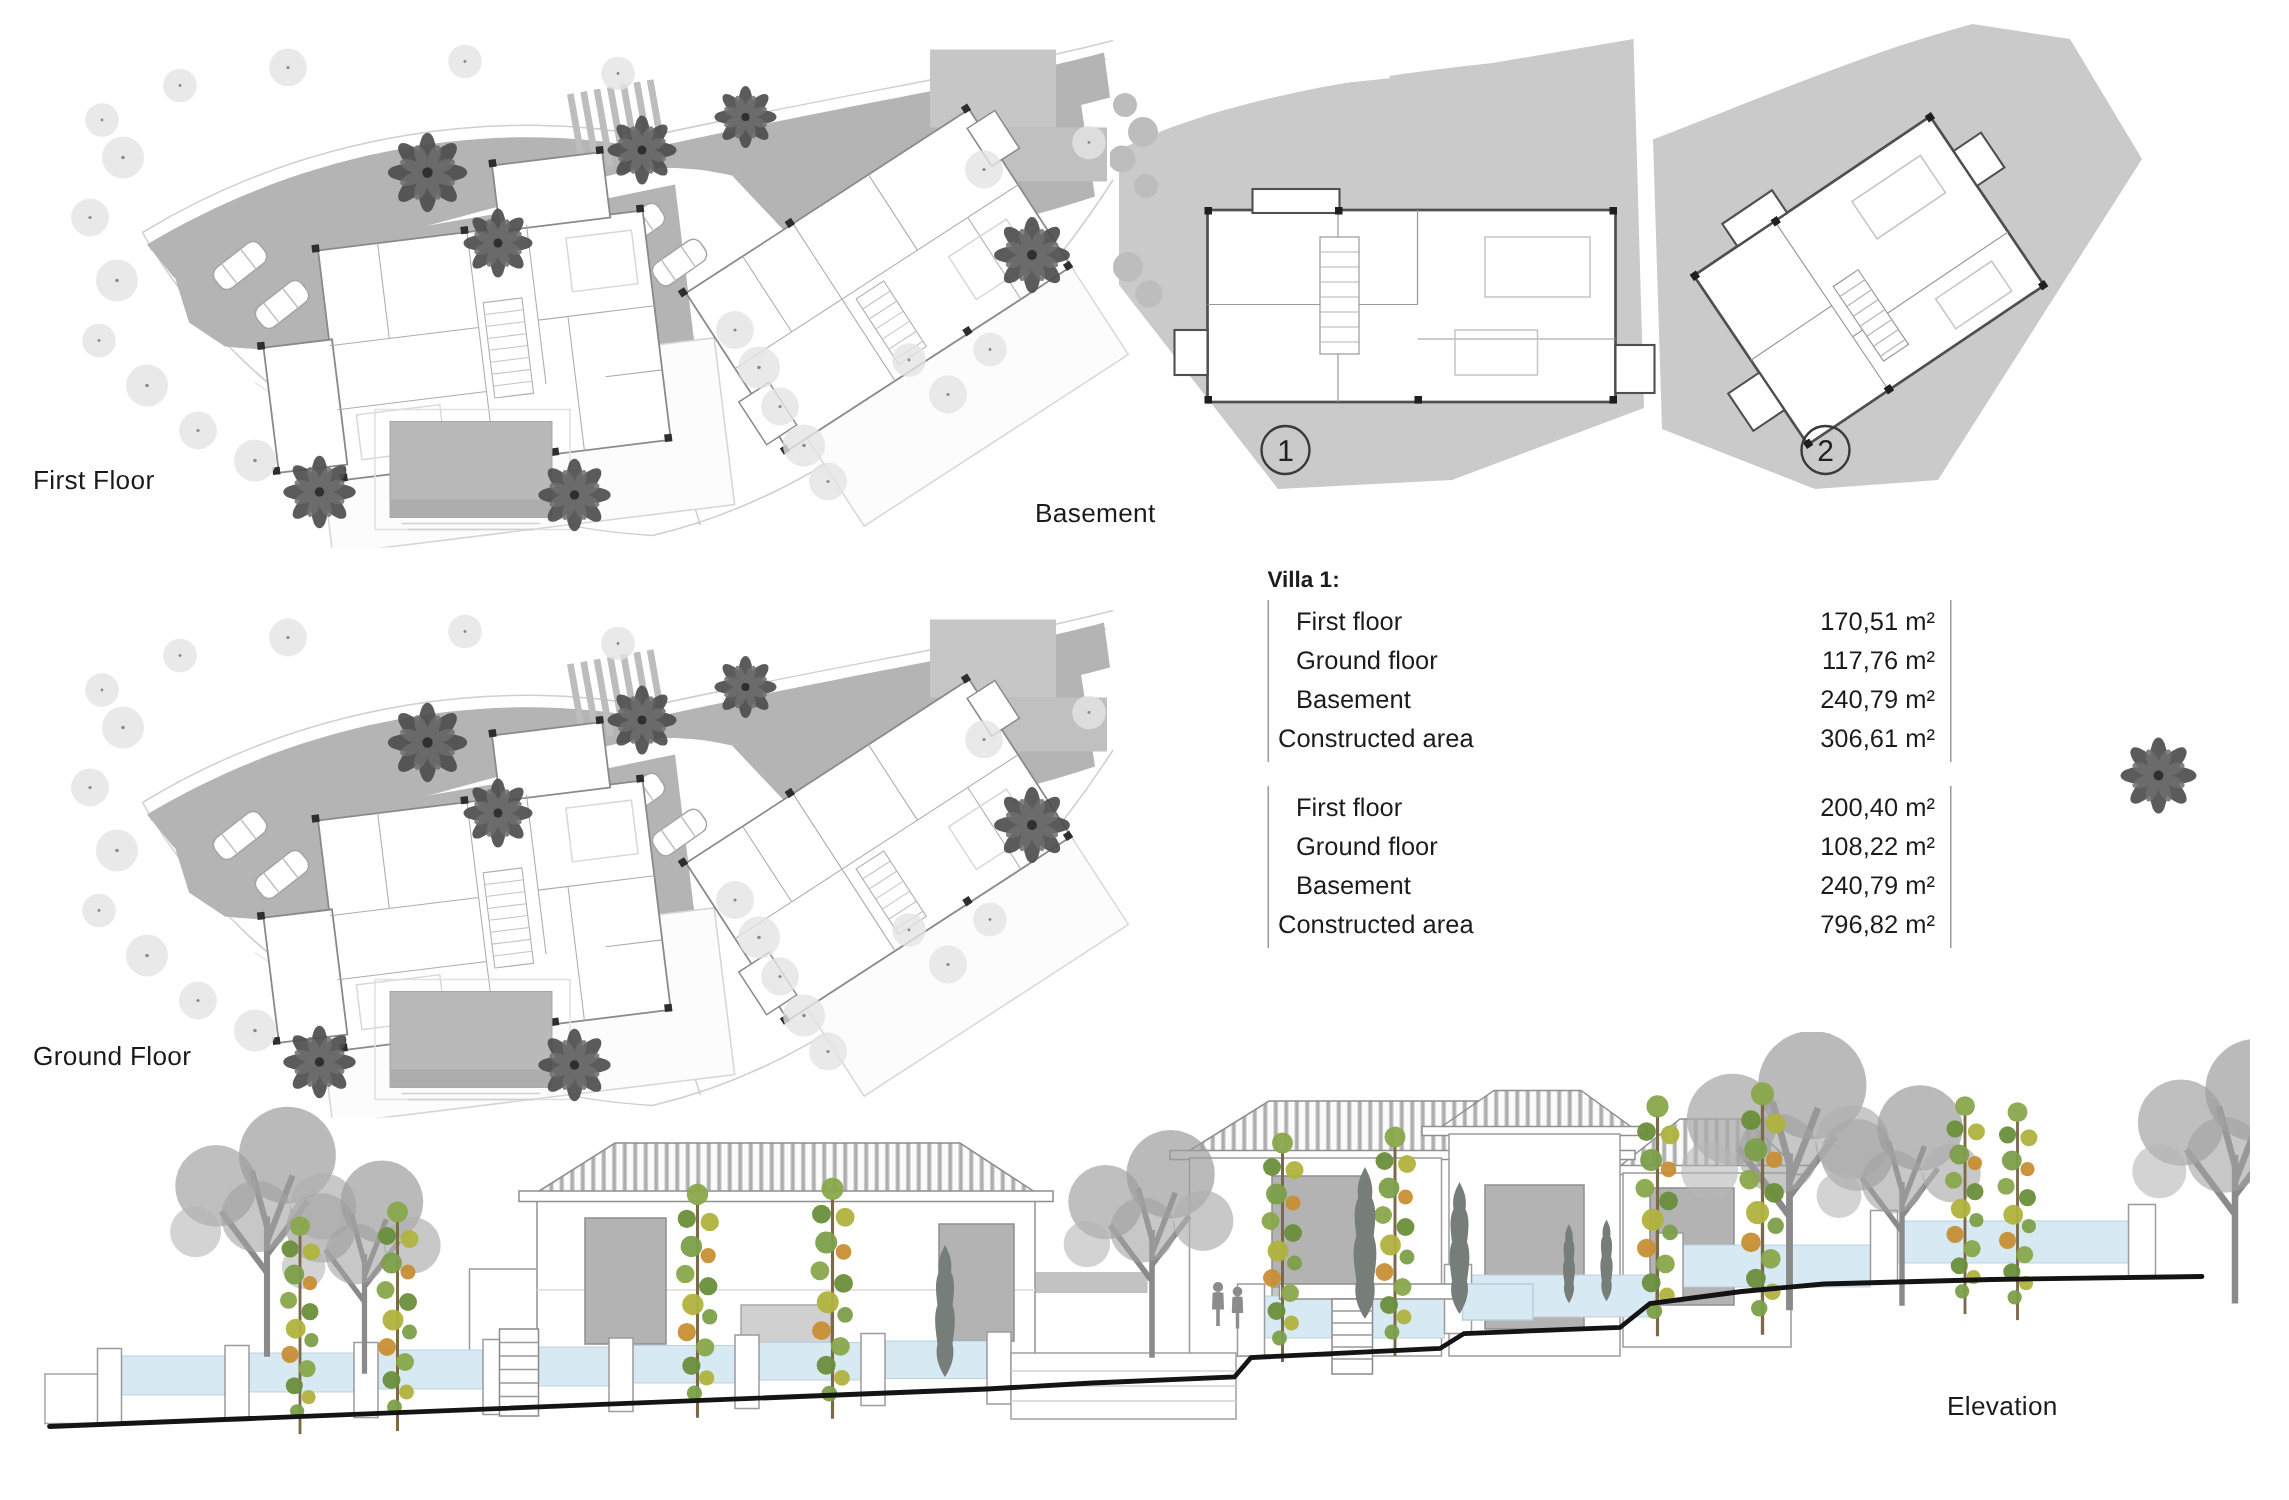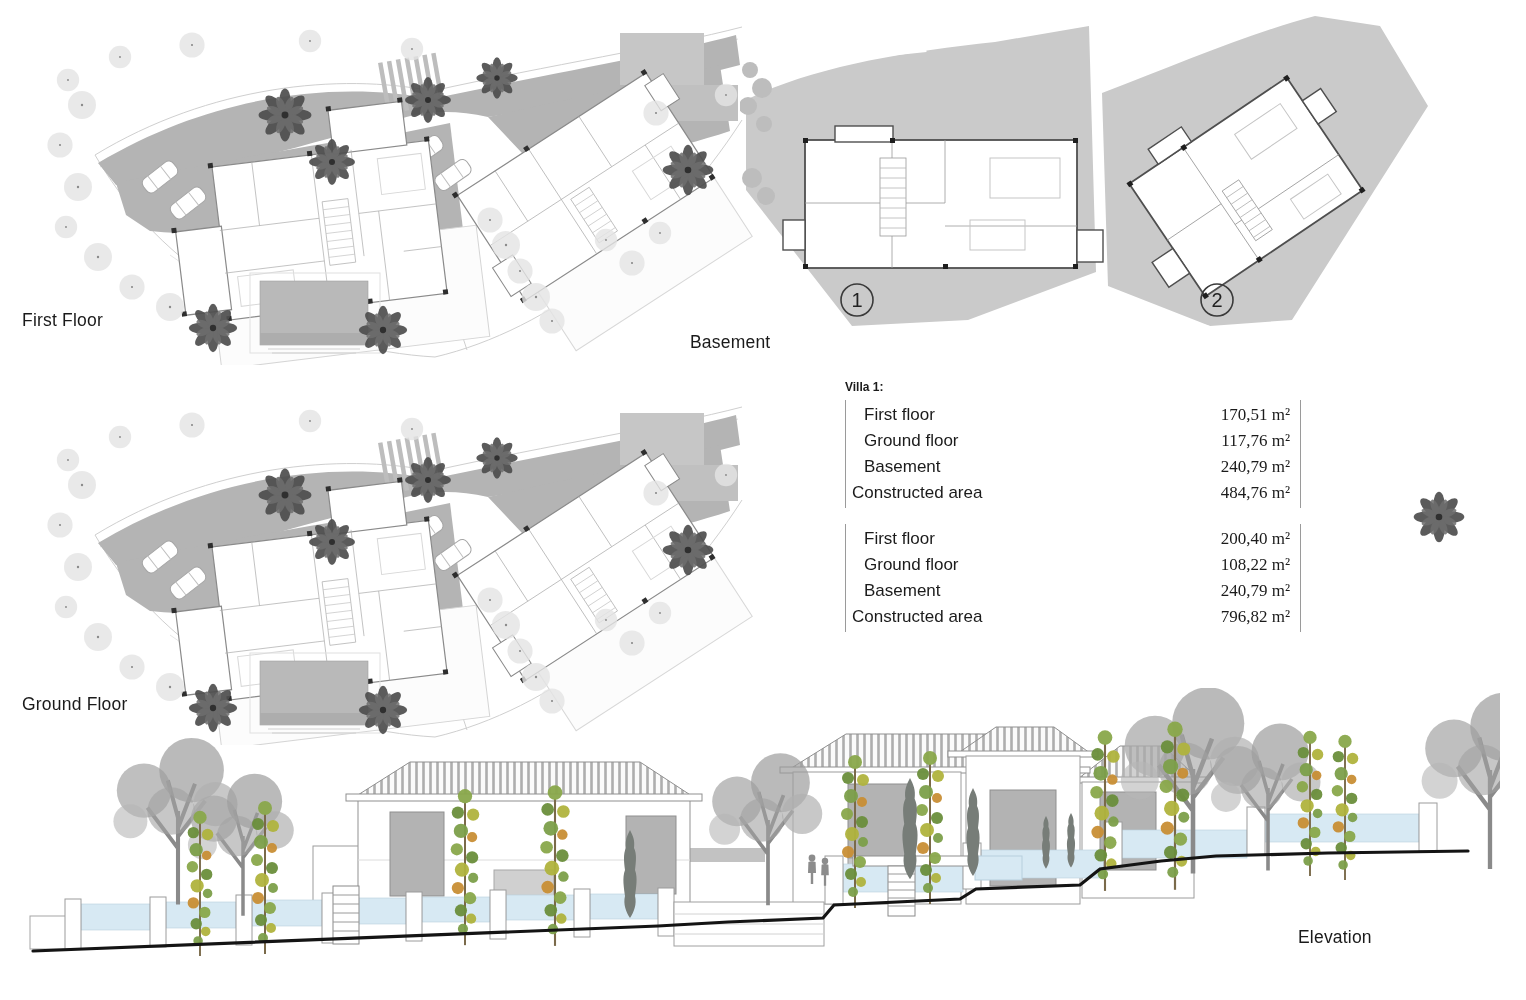--- a/index.html
+++ b/index.html
@@ -2,25 +2,25 @@
 <html><head>
 <meta charset="utf-8">
 <style>
   html,body{margin:0;padding:0;background:#fff;}
   .sheet{position:relative;width:1526px;height:1000px;background:#ffffff;overflow:hidden;
          font-family:"Liberation Sans",sans-serif;color:#1b1b1b;}
   .abs{position:absolute;}
   .plan-label{font-size:17.5px;letter-spacing:0.2px;color:#1a1a1a;}
   .areas{position:absolute;left:845px;top:374px;width:456px;}
   .villa-block{margin-bottom:16px;}
-  .villa-title{font-weight:bold;font-size:12px;line-height:26px;}
+  .villa-title{font-weight:bold;font-size:15px;line-height:26px;}
   .rows{border-left:1px solid #9a9a9a;border-right:1px solid #9a9a9a;padding:2px 10px 2px 6px;}
   .row{display:flex;justify-content:space-between;font-size:17px;line-height:26px;}
   .row .lbl.indent{padding-left:12px;}
-  .row .val{text-align:right;font-family:Liberation Serif, serif;}
+  .row .val{text-align:right;}
   svg{display:block;}
 </style>
 </head>
 <body>
 
 <div class="sheet">
 
   <svg width="0" height="0" style="position:absolute" aria-hidden="true">
     <defs>
       <pattern id="roofhatch" width="7" height="10" patternUnits="userSpaceOnUse">
@@ -292,21 +292,21 @@
         <div class="row">
           <span class="lbl indent">Ground floor</span>
           <span class="val">117,76 m²</span>
         </div>
         <div class="row">
           <span class="lbl indent">Basement</span>
           <span class="val">240,79 m²</span>
         </div>
         <div class="row">
           <span class="lbl">Constructed area</span>
-          <span class="val">484,76 m²</span>
+          <span class="val">306,61 m²</span>
         </div>
       </div>
     </div>
     <div class="villa-block">
       <div class="rows">
         <div class="row">
           <span class="lbl indent">First floor</span>
           <span class="val">200,40 m²</span>
         </div>
         <div class="row">

